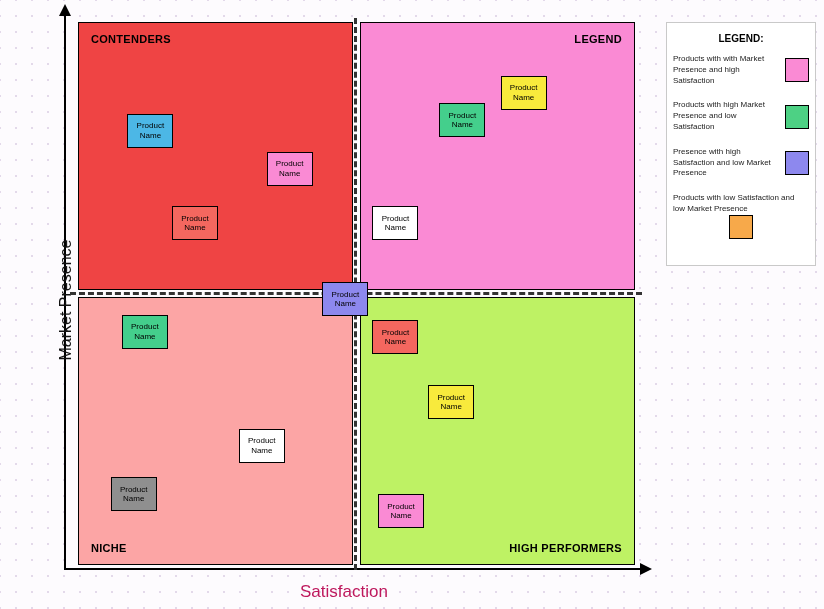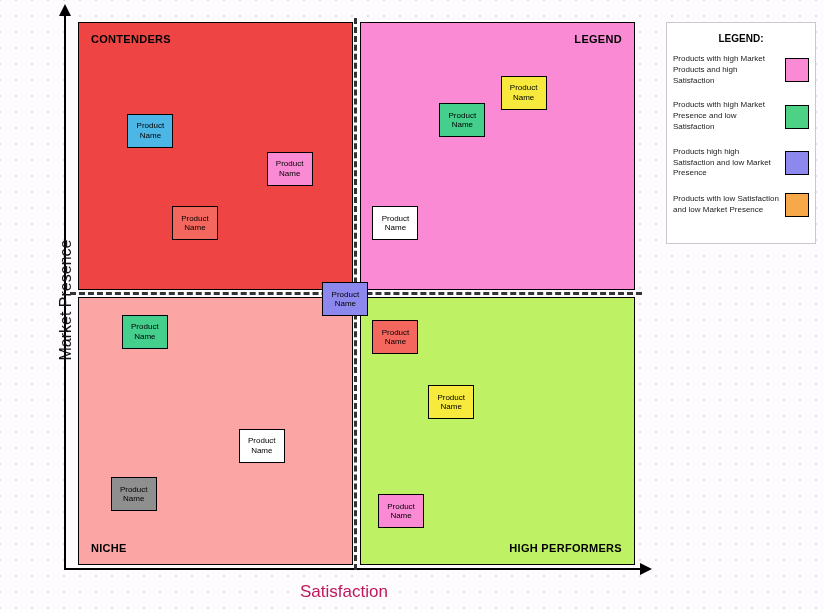--- a/index.html
+++ b/index.html
@@ -21,21 +21,21 @@
   .qlabel{position:absolute;font-size:11px;font-weight:700;color:#000;letter-spacing:.3px;}
   
   .divV{position:absolute;left:354px;top:18px;width:0;height:552px;border-left:3px dashed #333;}
   .divH{position:absolute;left:70px;top:292px;width:572px;height:0;border-top:3px dashed #333;}
   
   .pm{position:absolute;width:46px;height:34px;border:1px solid #000;box-sizing:border-box;font-size:8px;line-height:1.15;display:flex;align-items:center;justify-content:center;text-align:center;color:#000;padding:2px;}
   
   .legend{position:absolute;left:666px;top:22px;width:150px;background:#fff;border:1px solid #c9c9c9;box-sizing:border-box;padding:10px 6px 6px;}
   .legend h4{margin:0 0 10px;font-size:10px;font-weight:700;text-align:center;}
   .lg-row{display:flex;align-items:center;justify-content:space-between;margin-bottom:14px;}
-  .lg-row:last-child{margin-bottom:20px;}
+  .lg-row:last-child{margin-bottom:20px;flex-direction:column;}
   .lg-txt{font-size:8px;line-height:1.35;color:#222;flex:1;padding-right:6px;}
   .lg-sw{width:24px;height:24px;border:1px solid #000;box-sizing:border-box;flex-shrink:0;}
 </style>
 </head>
 <body>
 
 <div class="dots"></div>
 <div class="stage">
 
   <div class="axis-y"></div>
@@ -73,29 +73,29 @@
       <div class="pm" style="left: 238.81px; top: 428.54px; background: rgb(255, 255, 255);">Product Name</div>
       <div class="pm" style="left: 110.7px; top: 477.41px; background: rgb(143, 143, 143);">Product Name</div>
       <div class="pm" style="left: 372.49px; top: 319.94px; background: rgb(244, 103, 95);">Product Name</div>
       <div class="pm" style="left: 428.19px; top: 385.1px; background: rgb(248, 234, 60);">Product Name</div>
       <div class="pm" style="left: 378.06px; top: 493.7px; background: rgb(250, 138, 212);">Product Name</div>
     </div>
 
   <div class="legend">
     <h4>LEGEND:</h4>
     <div class="lg-row">
-      <div class="lg-txt">Products with high Market Products and high Satisfaction</div>
+      <div class="lg-txt">Products with with Market Presence and high Satisfaction</div>
       <div class="lg-sw" style="background: rgb(250, 138, 212);"></div>
     </div>
     <div class="lg-row">
       <div class="lg-txt">Products with high Market Presence and low Satisfaction</div>
       <div class="lg-sw" style="background: rgb(77, 209, 132);"></div>
     </div>
     <div class="lg-row">
-      <div class="lg-txt">Products high high Satisfaction and low Market Presence</div>
+      <div class="lg-txt">Presence with high Satisfaction and low Market Presence</div>
       <div class="lg-sw" style="background: rgb(141, 136, 238);"></div>
     </div>
     <div class="lg-row">
       <div class="lg-txt">Products with low Satisfaction and low Market Presence</div>
       <div class="lg-sw" style="background: rgb(247, 169, 74);"></div>
     </div>
   </div>
 
 </div>
 

